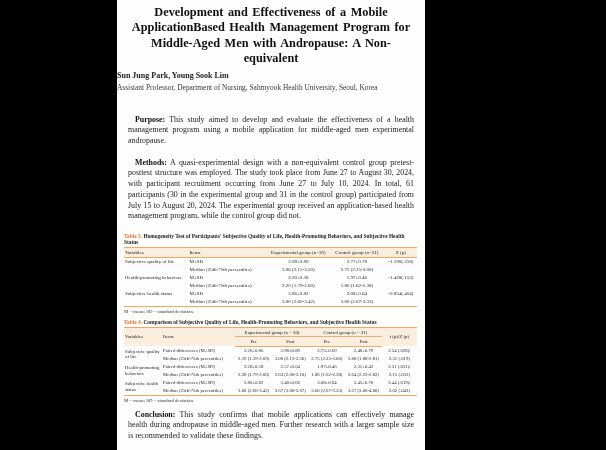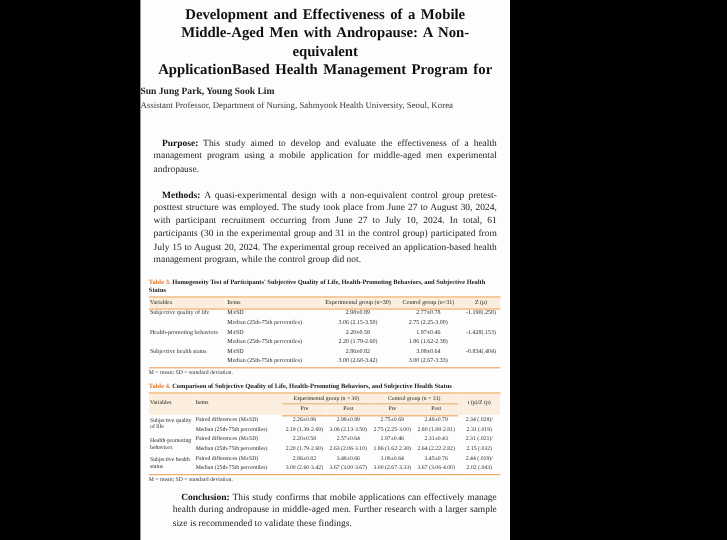--- a/index.html
+++ b/index.html
@@ -40,22 +40,22 @@
   .fn { font-size:4.8px; margin:2px 0 5px 0; color:#333; }
   .conclusion { margin-top:9px; }
 </style>
 </head>
 <body>
 
 <div class="page">
 
   <div class="title">
     <div>Development and Effectiveness of a Mobile</div>
+    <div>ApplicationBased Health Management Program for</div>
     <div>Middle-Aged Men with Andropause: A Non-equivalent</div>
-    <div>ApplicationBased Health Management Program for</div>
   </div>
 
   <div class="authors">Sun Jung Park, Young Sook Lim</div>
   <div class="affiliation">Assistant Professor, Department of Nursing, Sahmyook Health University, Seoul, Korea</div>
 
   <div class="abstract">
     <p class="para"><b>Purpose:</b> <span>This study aimed to develop and evaluate the effectiveness of a health management program using a mobile application for middle-aged men experimental andropause.</span></p>
     <p class="para"><b>Methods:</b> <span>A quasi-experimental design with a non-equivalent control group pretest-posttest structure was employed. The study took place from June 27 to August 30, 2024, with participant recruitment occurring from June 27 to July 10, 2024. In total, 61 participants (30 in the experimental group and 31 in the control group) participated from July 15 to August 20, 2024. The experimental group received an application-based health management program, while the control group did not.</span></p>
   </div>
 
@@ -204,17 +204,17 @@
           <td>3.67 (3.00-3.67)</td>
           <td>3.00 (2.67-3.33)</td>
           <td>3.67 (3.06-4.00)</td>
           <td>2.02 (.043)</td>
         </tr>
       </tbody>
     </table>
     <div class="fn">M = mean; SD = standard deviation.</div>
   </div>
 
-  <div class="abstract conclusion" style="margin-top:7px;margin-left:16px;">
+  <div class="abstract conclusion" style="margin-top:7px;">
     <p class="para"><b>Conclusion:</b> <span>This study confirms that mobile applications can effectively manage health during andropause in middle-aged men. Further research with a larger sample size is recommended to validate these findings.</span></p>
   </div>
 
 </div>
 
 </body></html>

